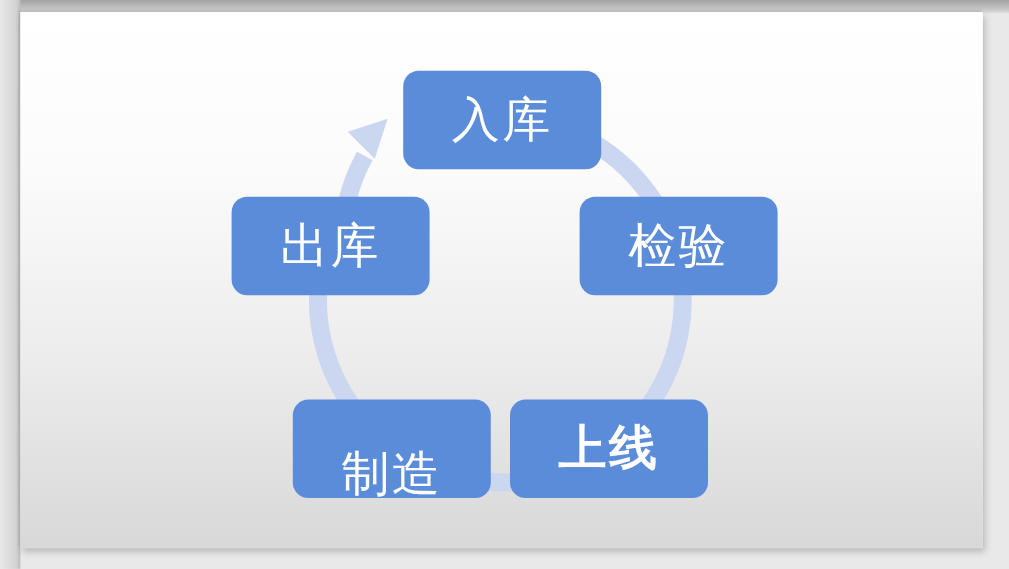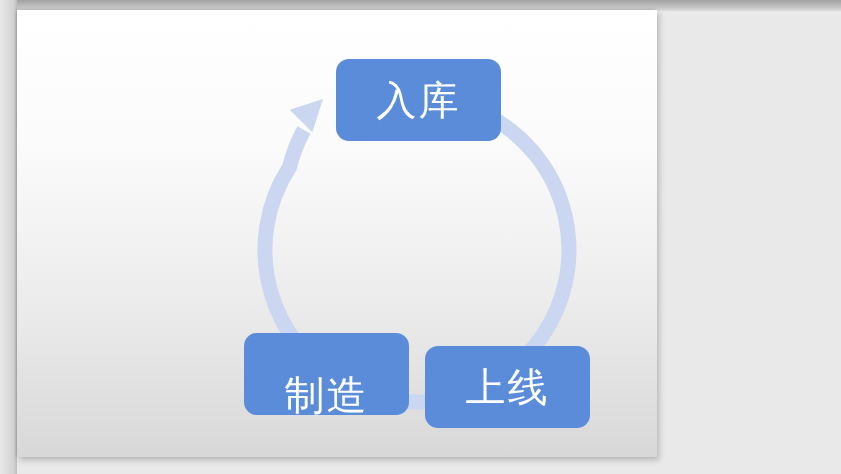--- a/index.html
+++ b/index.html
@@ -13,37 +13,37 @@
   .top-shade{
     position:absolute;left:0;top:0;right:0;height:11px;
     background:linear-gradient(180deg,#a2a2a2 0%,#c6c6c6 70%,#dedede 100%);
   }
   
   .left-shade{
     position:absolute;left:0;top:0;bottom:0;width:17px;
     background:linear-gradient(90deg,#e9e9e9 0%,#d2d2d2 80%,#bdbdbd 100%);
   }
   .slide{
-    position:absolute;left:17px;top:10px;width:640px;height:447px;
+    position:absolute;left:17px;top:10px;width:802px;height:447px;
     background:linear-gradient(180deg,#ffffff 0%,#fbfbfb 30%,#ececec 65%,#d8d8d9 100%);
     box-shadow:2px 3px 6px rgba(0,0,0,0.22), -1px -1px 2px rgba(0,0,0,0.12);
   }
   .diagram{position:absolute;inset:0;}
   .ring-svg{position:absolute;left:0;top:0;}
   .cycle-node{
     position:absolute;width:165px;height:82px;
     background:#5b8cda;border-radius:13px;
     display:flex;align-items:center;justify-content:center;
     color:#ffffff;font-size:40px;letter-spacing:2px;
     line-height:1;user-select:none;
   }
   .node-top{left:319px;top:49px;}
   .node-right{left:466px;top:154px;}
   .node-left{left:176px;top:154px;}
-  .node-bottom-right{left:408px;top:336px;}
+  .node-bottom-right{left:408px;top:323px;font-weight:bold;}
   .node-bottom-left{left:227px;top:323px;align-items:flex-end;}
 </style>
 </head>
 <body>
 
 <div class="top-shade"></div>
 <div class="left-shade"></div>
 
 <div class="slide">
   <div class="diagram">
@@ -51,21 +51,27 @@
     <svg class="ring-svg" width="802" height="447" viewBox="0 0 802 447" aria-hidden="true">
 
       <path d="M 400 88 A 152 152 0 1 1 272.5 157.2 Q 277 138 287 120" fill="none" stroke-width="15" stroke-linecap="butt" stroke="#cbd6f0"></path>
 
       <path d="M 272.7 99.7 L 306 89 L 295.3 122.3 Q 284 111 272.7 99.7 Z" stroke="none" fill="#cbd6f0"></path>
     </svg>
 
     <div class="cycle-node node-top">
       <span>入库</span>
     </div>
+    <div class="cycle-node node-right">
+      <span>检验</span>
+    </div>
     <div class="cycle-node node-bottom-right">
       <span>上线</span>
     </div>
     <div class="cycle-node node-bottom-left">
       <span>制造</span>
     </div>
+    <div class="cycle-node node-left">
+      <span>出库</span>
+    </div>
 
   </div>
 </div>
 
 </body></html>

